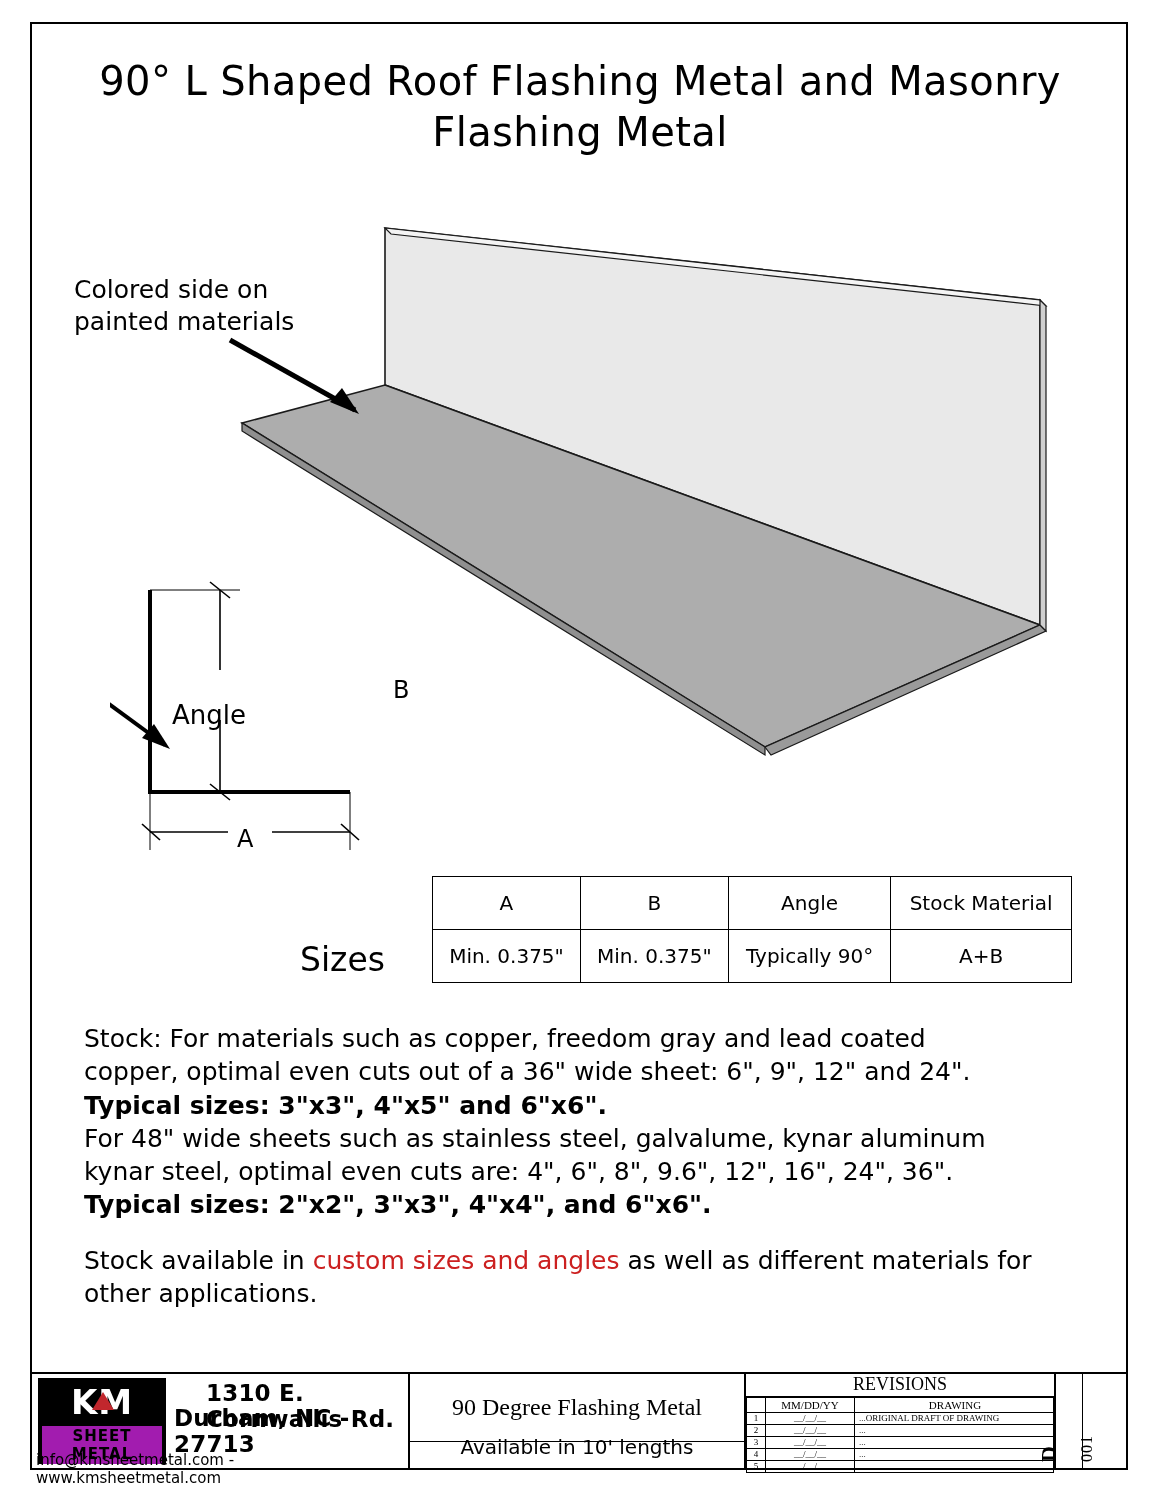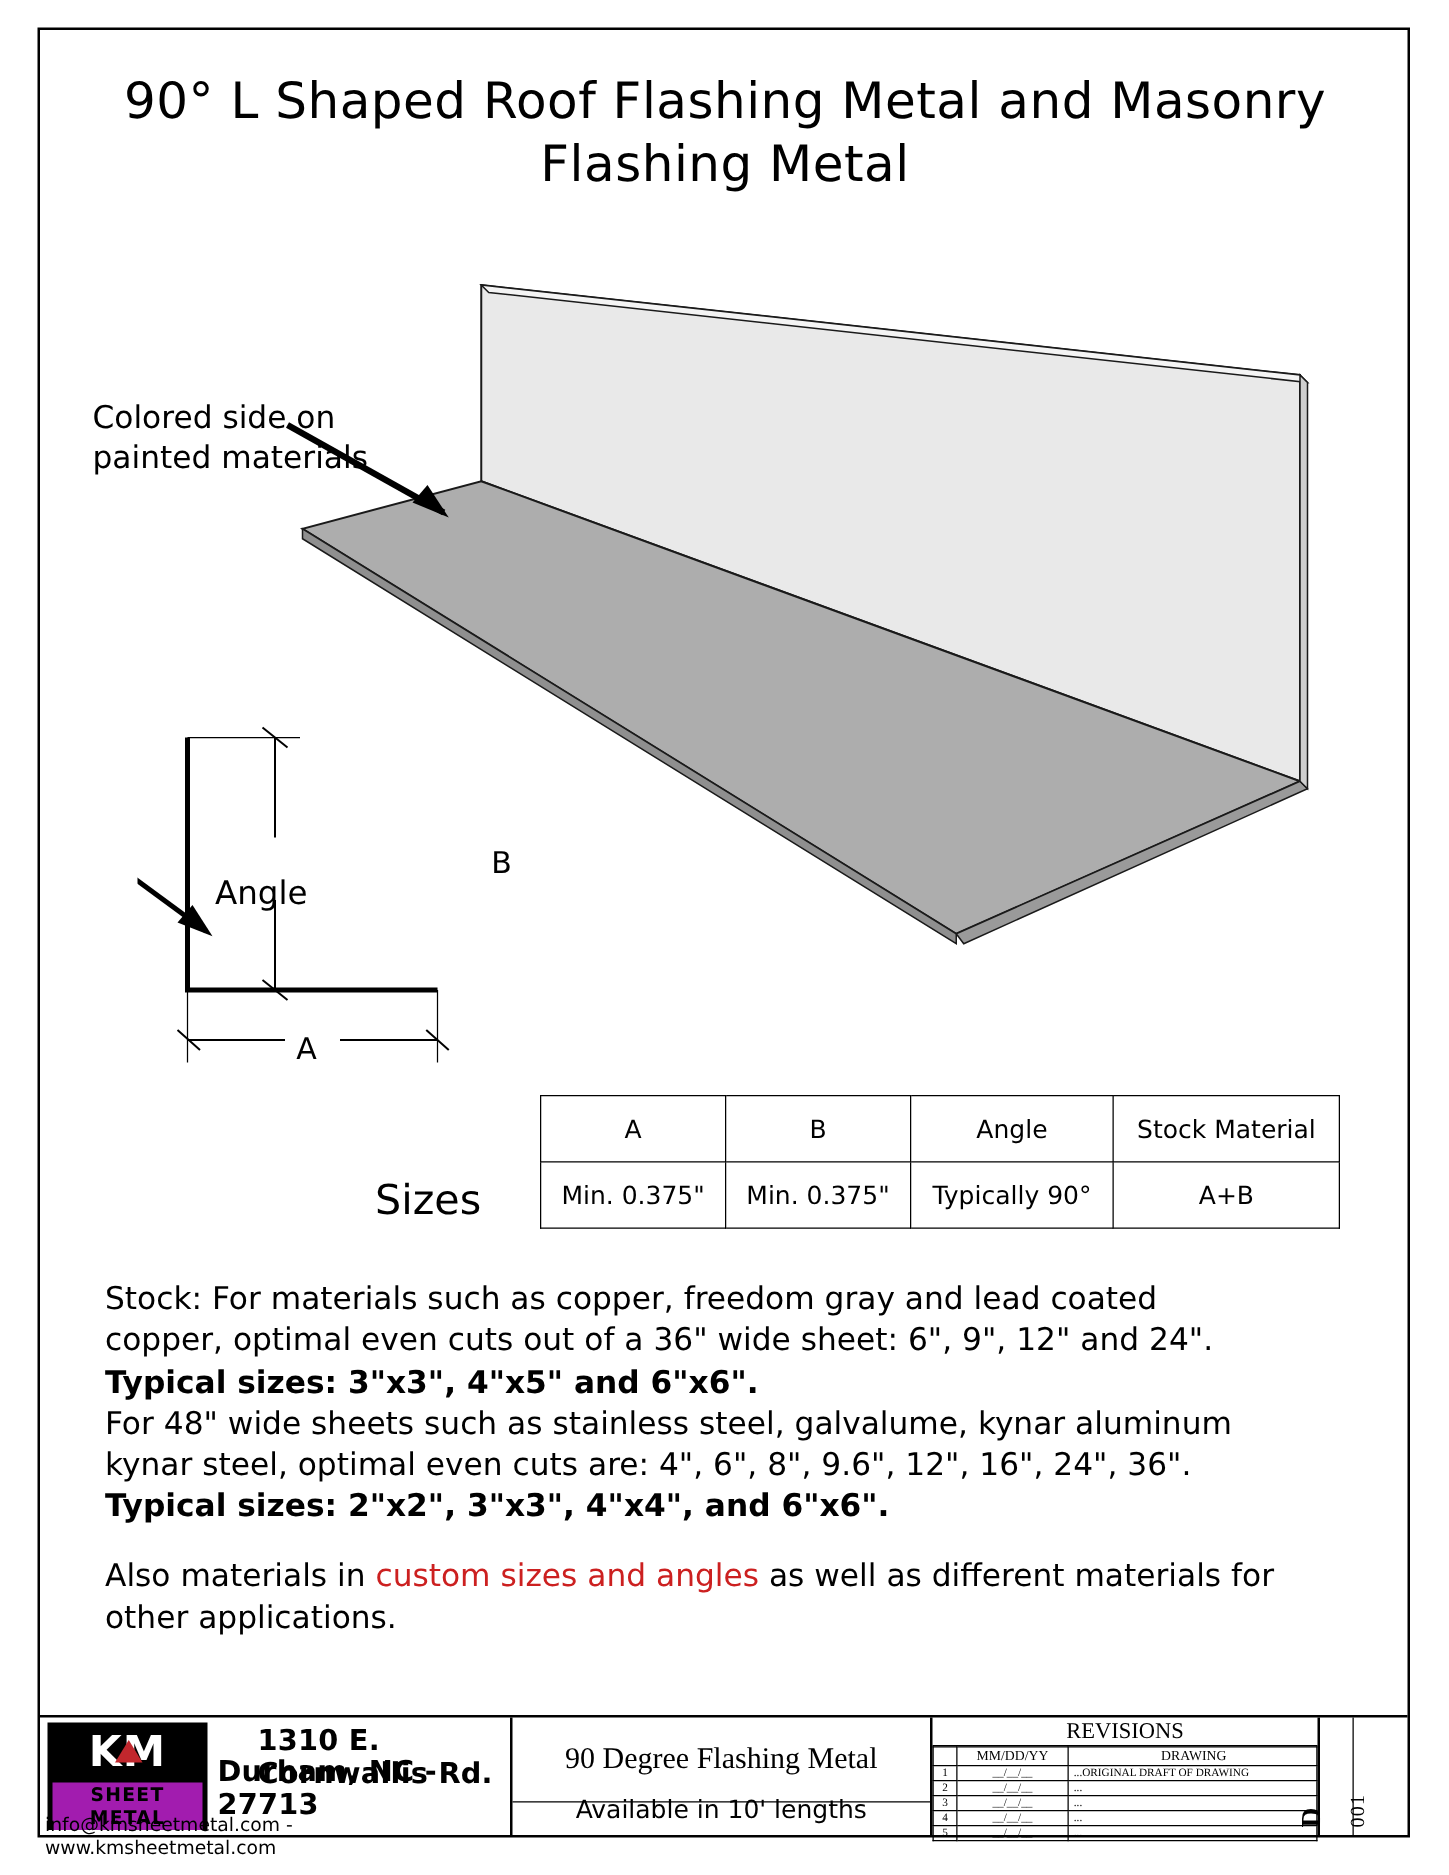--- a/index.html
+++ b/index.html
@@ -47,21 +47,20 @@
     height: 620px;
   }
   
   .callout {
     position: absolute;
     left: 74px;
     top: 274px;
     font-size: 25px;
     line-height: 1.28;
     white-space: pre-line;
-    margin-top: 44px;
   }
   
   .profile {
     position: absolute;
     left: 110px;
     top: 560px;
     width: 400px;
     height: 320px;
   }
   .lbl-B {
@@ -326,21 +325,21 @@
     </table>
 
   <div class="body-copy">
     <p>Stock: For materials such as copper, freedom gray and lead coated</p>
     <p>copper, optimal even cuts out of a 36" wide sheet: 6", 9", 12" and 24".</p>
     <p class="bold">Typical sizes: 3"x3", 4"x5" and 6"x6".</p>
     <p>For 48" wide sheets such as stainless steel, galvalume, kynar aluminum</p>
     <p>kynar steel, optimal even cuts are: 4", 6", 8", 9.6", 12", 16", 24", 36".</p>
     <p class="bold">Typical sizes: 2"x2", 3"x3", 4"x4", and 6"x6".</p>
     <p class="spacer"></p>
-    <p><span>Also materials in </span><span class="accent">custom sizes and angles</span><span> as well as different materials for</span></p>
+    <p><span>Stock available in </span><span class="accent">custom sizes and angles</span><span> as well as different materials for</span></p>
     <p>other applications.</p>
   </div>
 
   <div class="footer">
 
     <div class="fbox logo-cell">
       <div class="logo-mark">
         <div class="logo-km">
           <span>KM</span>
           <span class="logo-arrow"></span>

